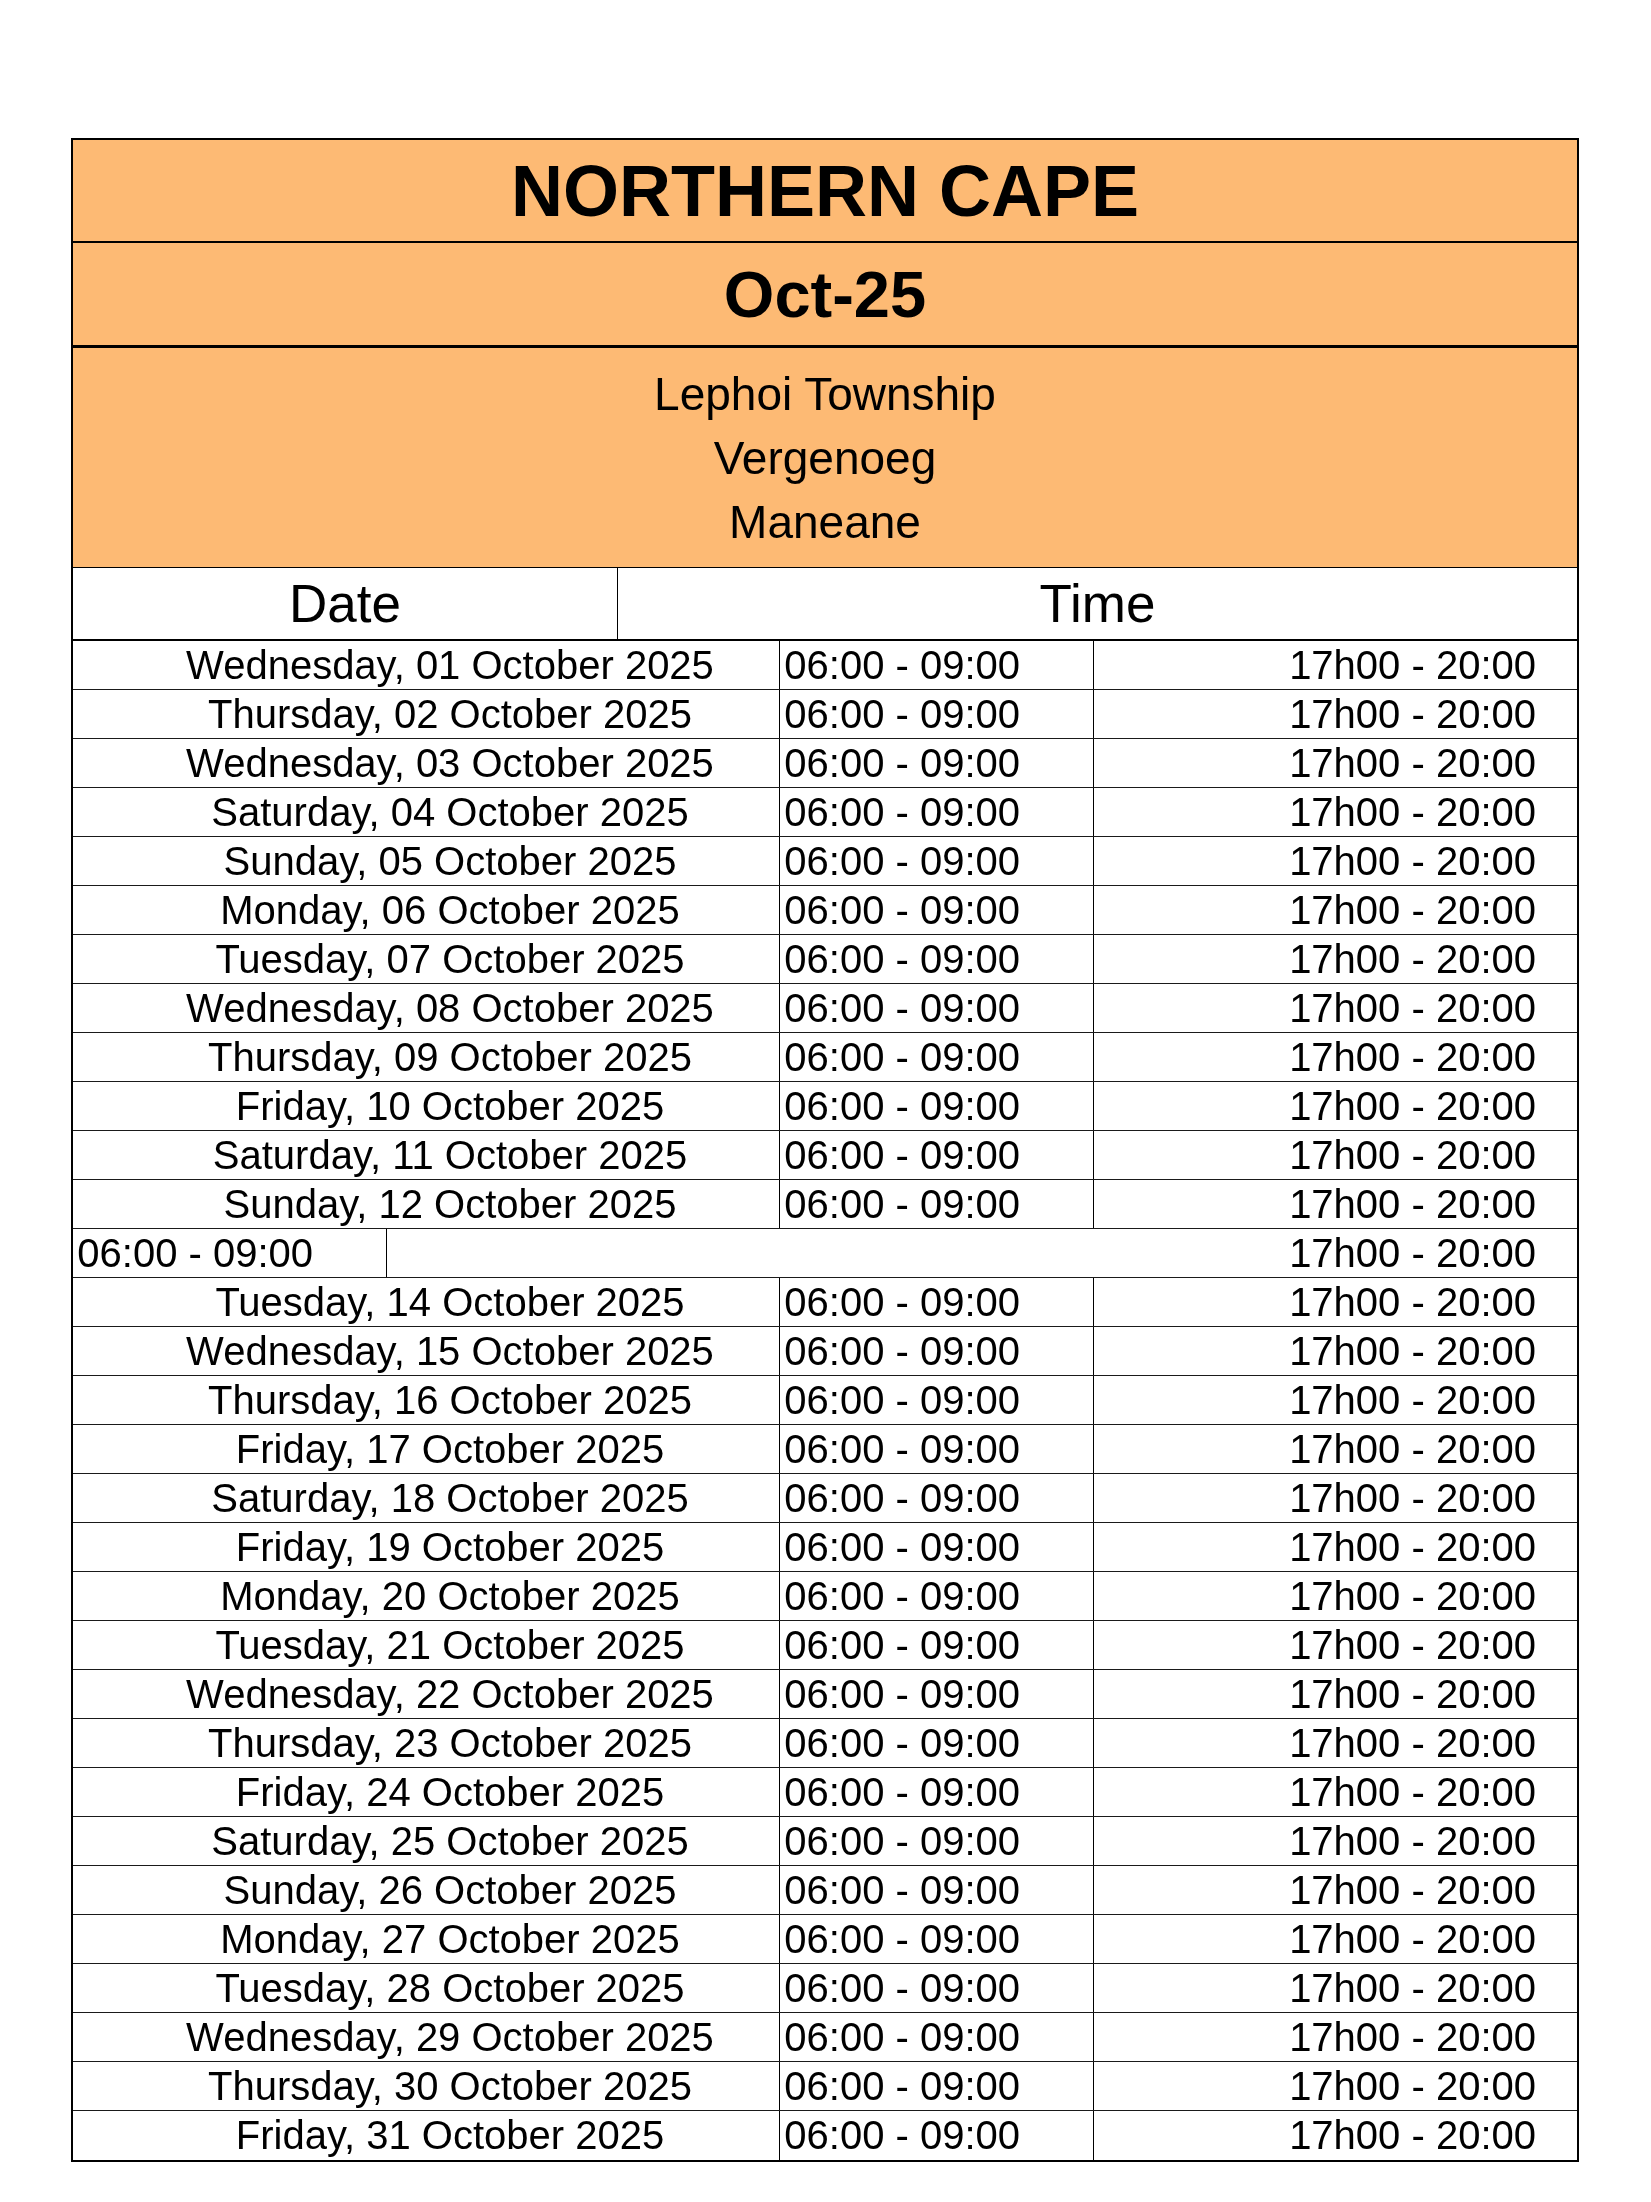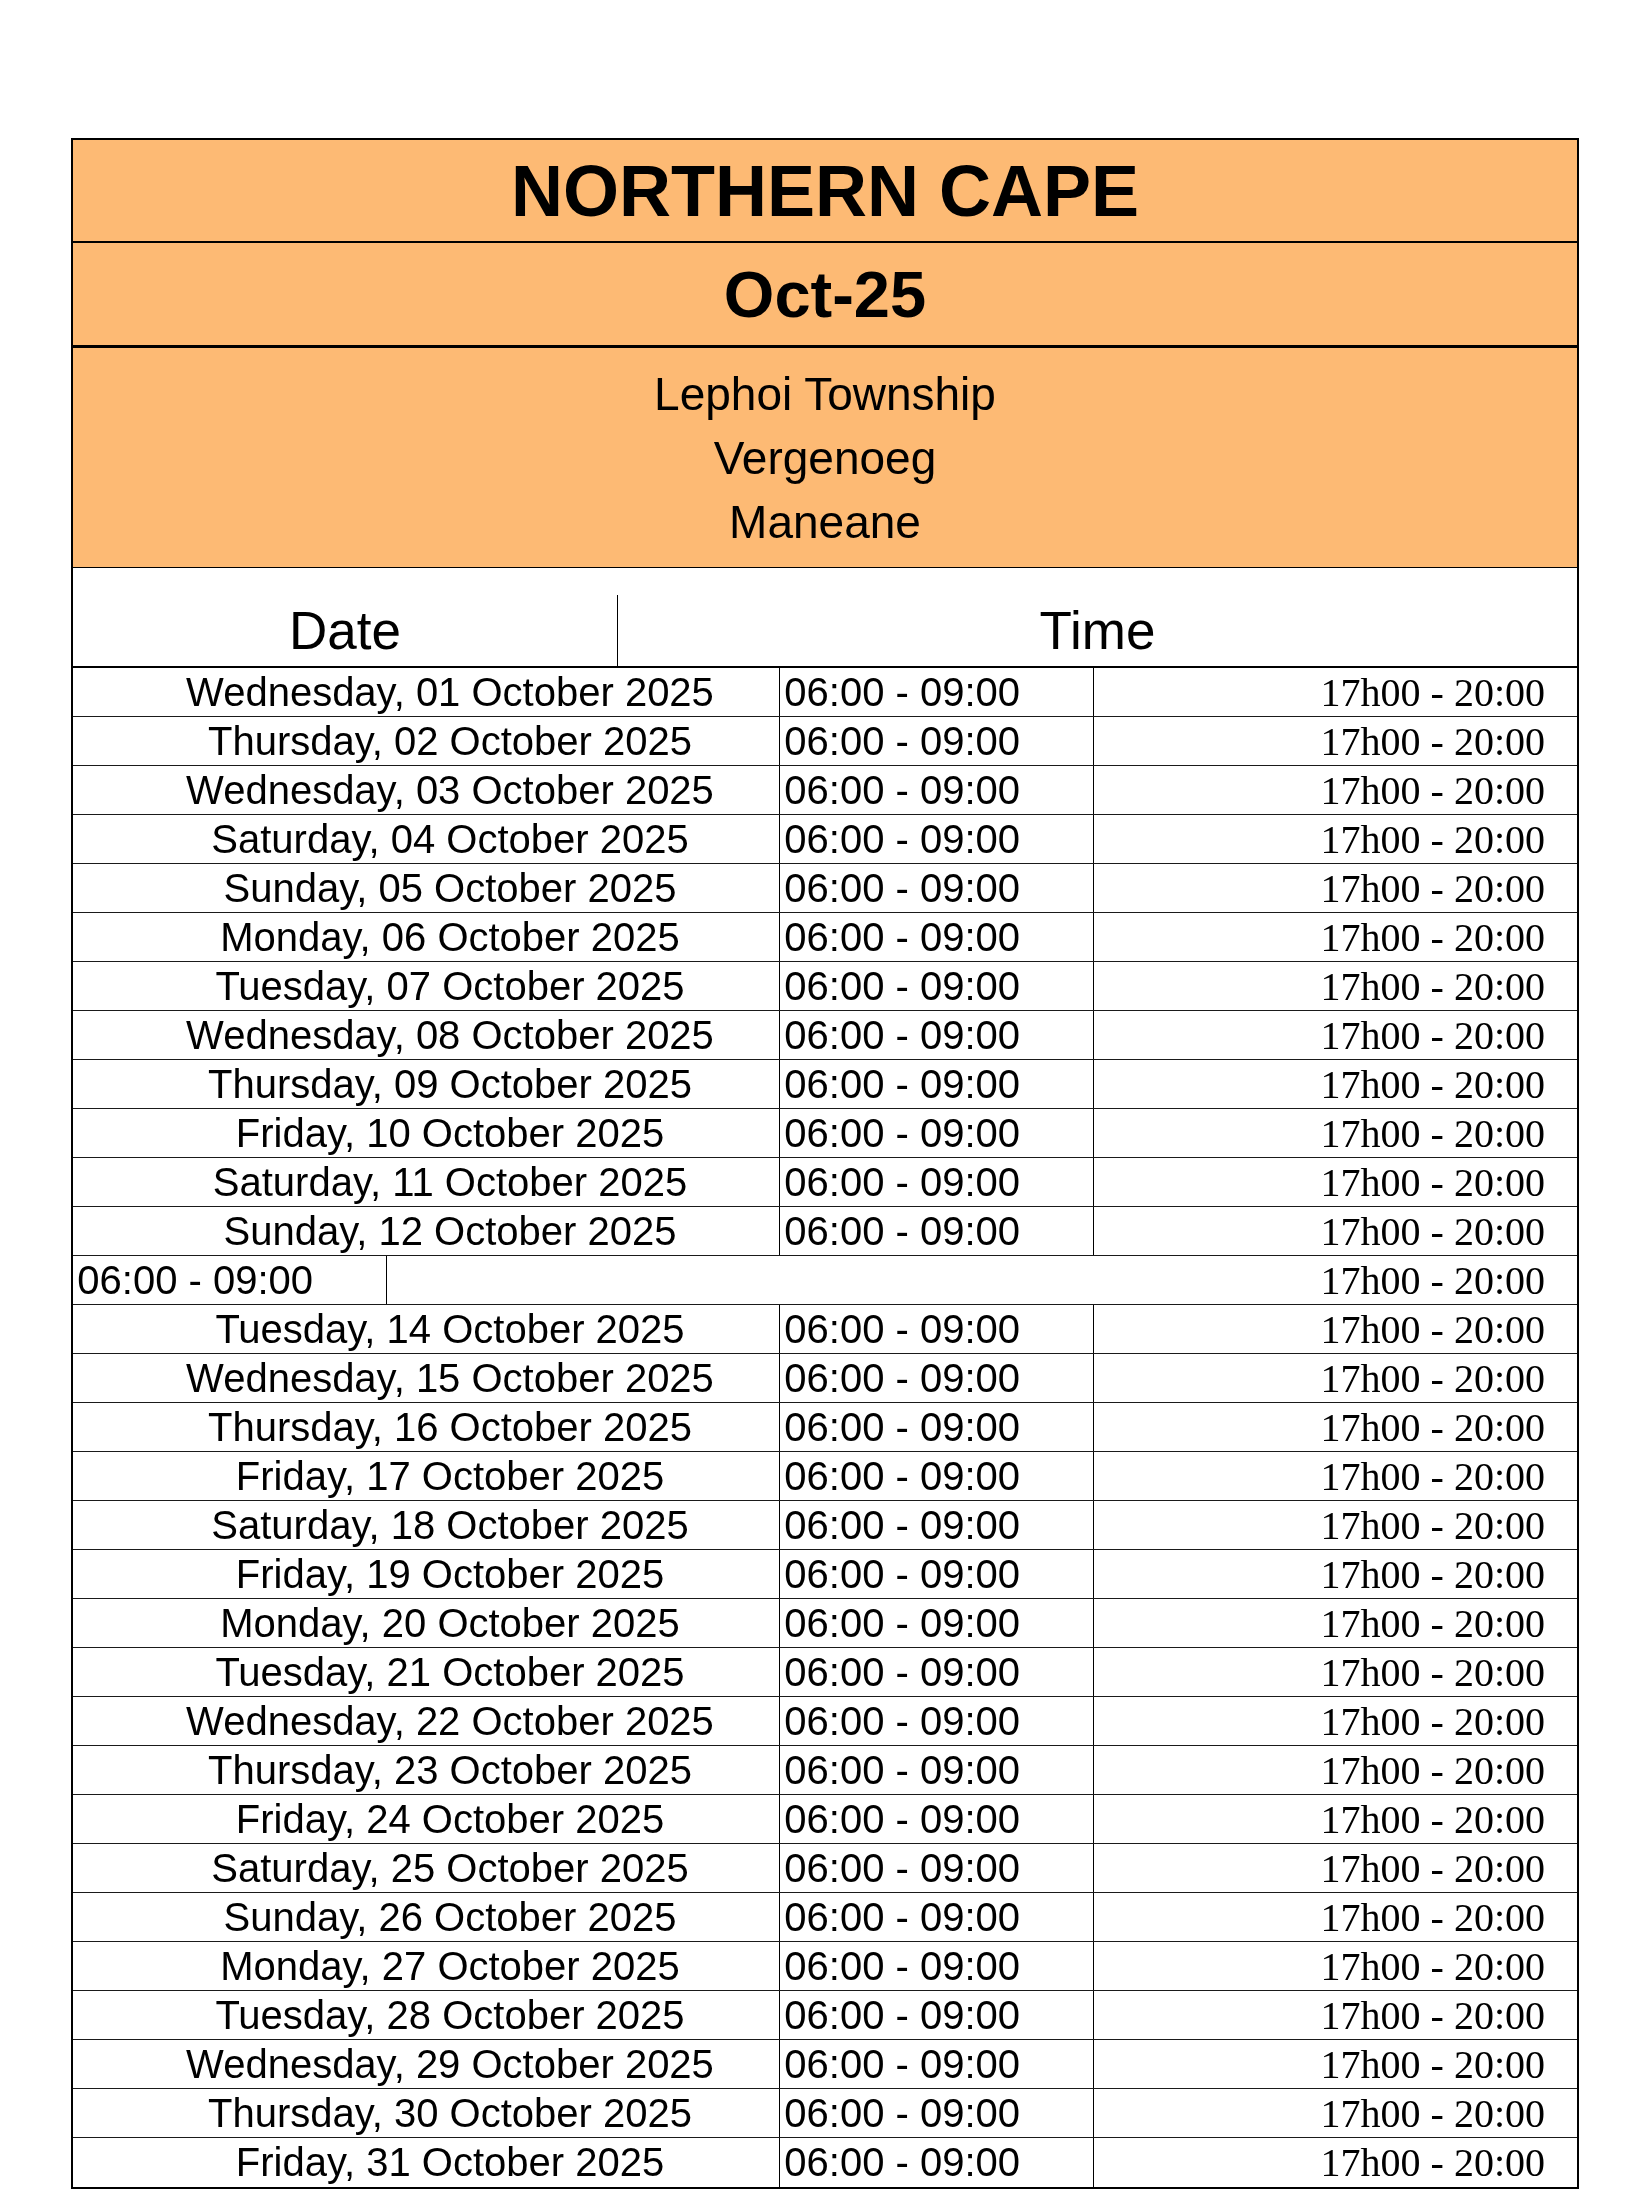--- a/index.html
+++ b/index.html
@@ -53,21 +53,20 @@
     height: 64px;
     display: block;
   }
   .thead {
     display: flex;
     height: 73px;
     box-sizing: border-box;
     border-bottom: 2.6px solid #000000;
     background: #ffffff;
     font-size: 53px;
-    margin-top: 27px;
   }
   .th-date {
     width: 545px;
     box-sizing: border-box;
     border-right: 1.7px solid #000000;
     display: flex;
     align-items: center;
     justify-content: center;
   }
   .th-time {
@@ -106,23 +105,22 @@
     justify-content: flex-start;
     padding-left: 4.3px;
     white-space: nowrap;
   }
   .c-pm {
     flex: 1;
     box-sizing: border-box;
     display: flex;
     align-items: center;
     justify-content: flex-end;
-    padding-right: 32px;
+    padding-right: 41px;
     white-space: nowrap;
-    font-family: Liberation Serif, serif;
   }
 </style>
 </head>
 <body>
 
 <div class="sheet">
 
   <div class="hdr-box title-box">NORTHERN CAPE</div>
 
   <div class="hdr-box month-box">Oct-25</div>

